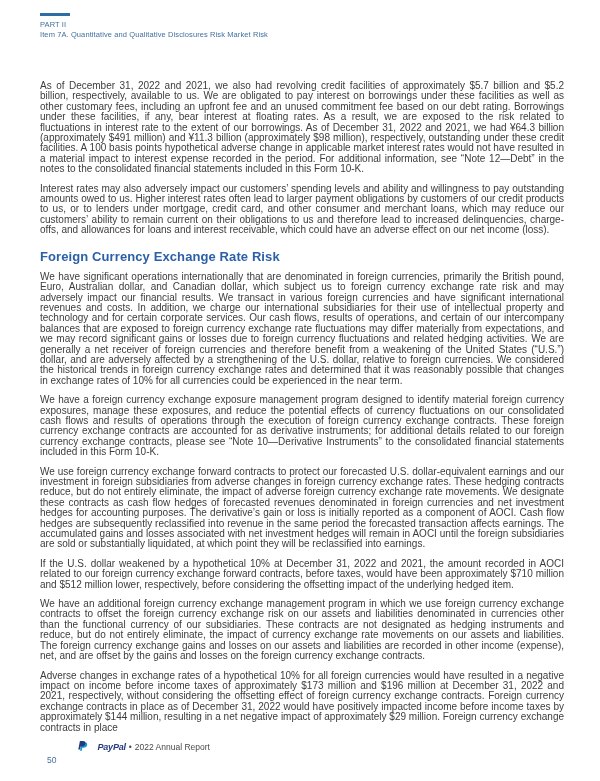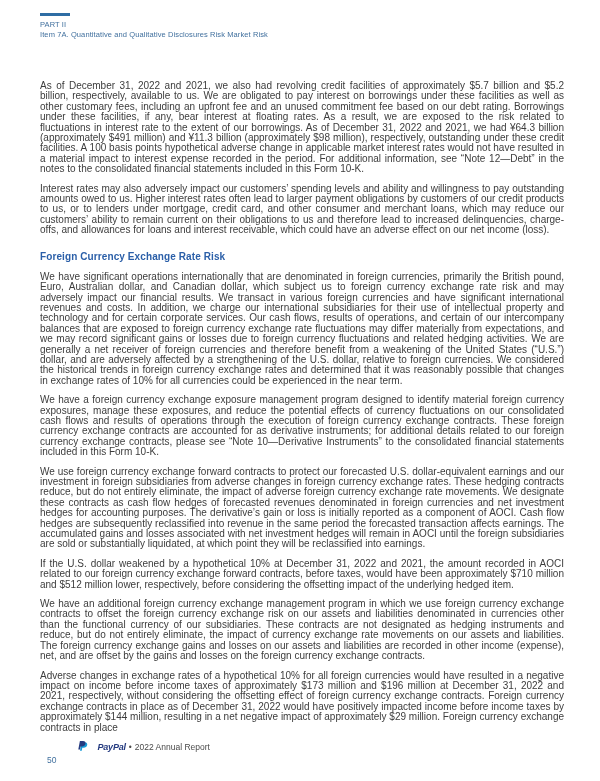--- a/index.html
+++ b/index.html
@@ -12,21 +12,21 @@
     --footer-text:#4a4a4a;
   }
   *{margin:0;padding:0;box-sizing:border-box;}
   html,body{background:#ffffff;}
   body{width:600px;height:781px;font-family:"Liberation Sans","DejaVu Sans",sans-serif;}
   .page{position:relative;width:600px;height:781px;background:#ffffff;padding:13px 36px 0 40px;overflow:hidden;}
   .accent-bar{width:30px;height:3px;background:var(--bar-blue);margin-bottom:4px;}
   .hdr-part,.hdr-item{font-size:7.5px;line-height:10px;color:var(--header-text);letter-spacing:.1px;}
   main{margin-top:41px;}
   main p{font-size:10px;line-height:10.4px;color:var(--body-text);text-align:justify;margin-bottom:9px;}
-  h2.section-heading{font-size:10px;line-height:16px;font-weight:bold;color:var(--heading-blue);margin-top:13px;margin-bottom:7px;letter-spacing:.1px;}
+  h2.section-heading{font-size:13px;line-height:16px;font-weight:bold;color:var(--heading-blue);margin-top:13px;margin-bottom:7px;letter-spacing:.1px;}
   footer{position:absolute;left:47px;bottom:16px;display:flex;align-items:center;}
   .pagenum{font-size:8.5px;color:var(--header-text);margin-right:22px;margin-top:27px;}
   .logo{display:inline-flex;align-items:center;margin-right:3px;}
   .brand{font-size:9px;font-weight:bold;font-style:italic;color:var(--paypal-navy);letter-spacing:-.2px;margin-right:3px;padding-left:6px;}
   .sep{font-size:8.5px;color:var(--footer-text);margin-right:3px;}
   .report{font-size:8.5px;color:var(--footer-text);}
 </style>
 </head>
 <body>
 

